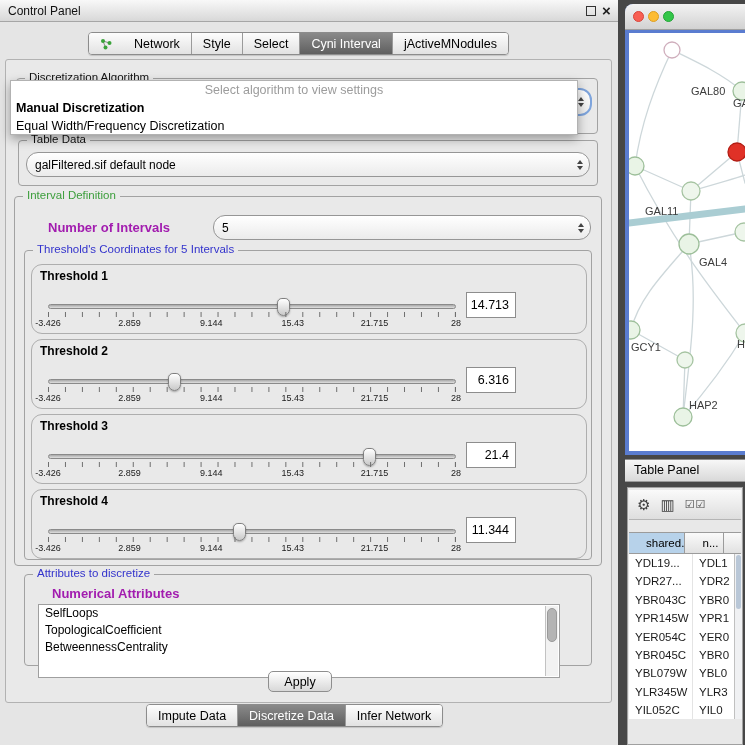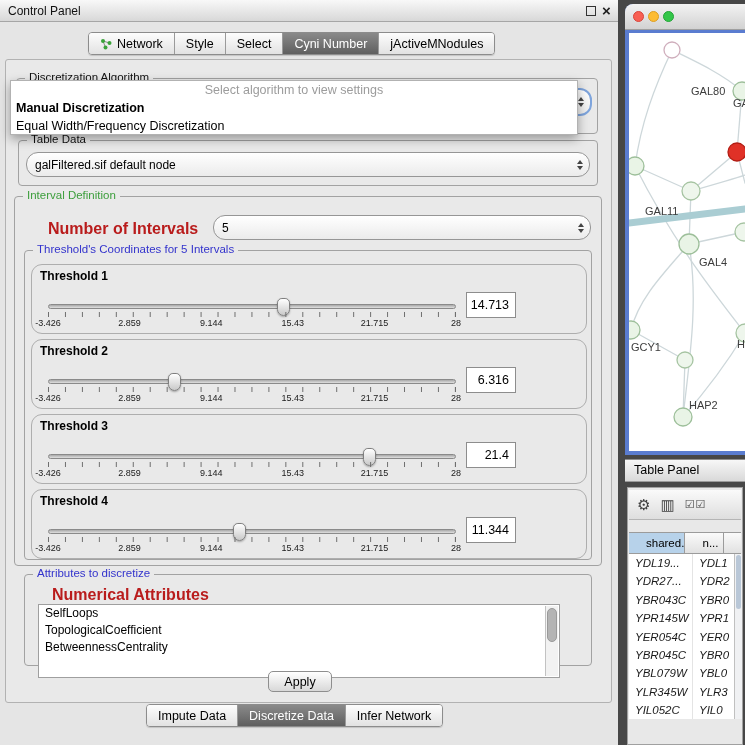--- a/index.html
+++ b/index.html
@@ -10,21 +10,21 @@
   
   #control-panel{left:0;top:0;width:618px;height:745px;background:#e5e5e5;}
   #cp-titlebar{left:0;top:0;width:618px;height:22px;background:linear-gradient(#f8f8f8,#d8d8d8);border-bottom:1px solid #a6a6a6;}
   #cp-title{left:8px;top:0;height:22px;line-height:22px;font-size:12px;color:#111;}
   #float-icon{left:586px;top:6px;width:10px;height:10px;border:1.5px solid #333;}
   #close-icon{left:602px;top:0;height:22px;line-height:22px;font-size:15px;font-weight:bold;color:#222;}
 
   #cp-content{left:5px;top:59px;width:607px;height:644px;background:#e9e9e9;border:1px solid #b2b2b2;border-radius:3px;}
 
   .tab-group{position:absolute;display:flex;height:23px;border:1px solid #8c8c8c;border-radius:4px;overflow:hidden;box-shadow:0 1px 1px rgba(0,0,0,.15);}
-  .tab{display:flex;align-items:center;gap:5px;padding:8px 11px;font-size:12.5px;color:#000;background:linear-gradient(#fdfdfd,#e2e2e2);border-right:1px solid #9a9a9a;white-space:nowrap;}
+  .tab{display:flex;align-items:center;gap:22px;padding:8px 11px;font-size:12.5px;color:#000;background:linear-gradient(#fdfdfd,#e2e2e2);border-right:1px solid #9a9a9a;white-space:nowrap;}
   .tab:last-child{border-right:0;text-align:center;}
   .tab.selected{background:linear-gradient(#8a8a8a,#5f5f5f);color:#fff;}
 
   .groupbox{position:absolute;border:1px solid #a2a2a2;border-radius:4px;}
   .gtitle{position:absolute;top:-8px;left:8px;background:#e9e9e9;padding:0 4px;font-size:11.5px;color:#111;white-space:nowrap;}
   .gtitle.green{color:#3c9e3c;}
   .gtitle.blue{color:#3333cc;}
 
   .combo{position:absolute;background:linear-gradient(#ffffff,#ebebeb);border:1px solid #969696;border-radius:12px;}
   .combo.focused{border:2px solid #7ea4dc;}
@@ -40,21 +40,21 @@
 
   .th-panel{position:absolute;left:6px;width:556px;height:70px;border:1px solid #aeaeae;border-radius:11px;}
   .th-label{position:absolute;left:8px;top:4px;font-size:12px;font-weight:bold;color:#000;}
   .slider-track{position:absolute;left:16px;top:39px;width:408px;height:5px;background:linear-gradient(#a8a8a8,#e0e0e0);border:1px solid #8a8a8a;border-radius:3px;}
   .slider-thumb{position:absolute;top:-7px;width:13px;height:18px;margin-left:-6.5px;background:linear-gradient(#ffffff,#c9c9c9);border:1px solid #7f7f7f;border-radius:6px 6px 8px 8px;box-shadow:0 1px 2px rgba(0,0,0,.3);}
   .ticks{position:absolute;left:16px;top:47px;width:408px;height:5px;border-right:1px solid #6e6e6e;background-image:linear-gradient(to right,#6e6e6e 1px,transparent 1px);background-size:calc(100%/24) 100%;}
   .tick-labels{position:absolute;left:16px;top:53px;width:408px;height:11px;font-size:9px;color:#1a1a1a;}
   .tick-labels span{position:absolute;transform:translateX(-50%);white-space:nowrap;}
   .value-box{position:absolute;left:434px;top:27px;width:50px;height:26px;background:#fff;border:1px solid #8d8d8d;font-size:12.5px;color:#000;display:flex;align-items:center;justify-content:flex-end;padding-right:6px;text-align:right;}
 
-  .bold-label{position:absolute;font-size:16px;font-weight:bold;color:#b91c1c;padding-left:16px;}
+  .bold-label{position:absolute;font-size:13px;font-weight:bold;color:#a21caf;padding-left:16px;}
   .listbox{position:absolute;background:#fff;border:1px solid #9f9f9f;overflow:hidden;}
   .list-item{font-size:12px;color:#000;padding:1px 0 1px 6px;line-height:15px;white-space:nowrap;}
   .vscroll{position:absolute;top:1px;bottom:1px;right:1px;width:13px;background:#f2f2f2;border-left:1px solid #c2c2c2;}
   .vthumb{position:absolute;left:1px;right:1px;top:2px;height:34px;background:#b4b4b4;border:1px solid #9a9a9a;border-radius:5px;}
 
   .push-btn{position:absolute;background:linear-gradient(#ffffff,#d8d8d8);border:1px solid #8e8e8e;border-radius:5px;font-size:12.5px;color:#000;display:flex;align-items:center;justify-content:center;}
 
   
   #net-window{left:625px;top:4px;width:120px;height:451px;background:#5a7cd0;border-top-left-radius:8px;}
   #net-titlebar{left:625px;top:4px;width:120px;height:26px;background:linear-gradient(#f3f3f3,#d2d2d2);border-bottom:1px solid #9f9f9f;border-top-left-radius:8px;}
@@ -69,21 +69,21 @@
   #table-window{left:627px;top:487px;width:116px;height:258px;background:#e8e8e8;border:1px solid #a0a0a0;}
   #table-toolbar{left:629px;top:490px;width:112px;height:30px;background:linear-gradient(#fafafa,#dedede);border-bottom:1px solid #b5b5b5;display:flex;align-items:center;gap:10px;padding-left:8px;}
   .tb-glyph{font-size:15px;color:#3f3f3f;line-height:1;}
   .tb-glyph.small{font-size:11px;letter-spacing:-1px;}
   #table-header-row{left:629px;top:532px;width:112px;height:22px;display:flex;}
   .hcell{height:22px;font-size:11.5px;color:#000;line-height:21px;padding-left:17px;border-right:1px solid #9b9b9b;border-top:1px solid #9b9b9b;border-bottom:1px solid #9b9b9b;overflow:hidden;white-space:nowrap;}
   .hcell.selected{width:63px;background:#b7d2ea;}
   .hcell.plain{width:42px;background:linear-gradient(#fafafa,#e1e1e1);}
   .hcell.corner{flex:1;background:linear-gradient(#fafafa,#e1e1e1);border-right:0;}
   #table-rows{left:629px;top:554px;width:105px;height:165px;background:#fff;overflow:hidden;}
-  .trow{display:flex;height:18.4px;font-style:italic;}
+  .trow{display:flex;height:18.4px;}
   .tcell{font-size:11.5px;color:#1a1a1a;line-height:18px;white-space:nowrap;overflow:hidden;}
   .tcell.c0{width:63px;padding-left:6px;}
   .tcell.c1{flex:1;padding-left:6px;border-left:1px solid #e4e4e4;}
   #table-vscroll{left:734px;top:554px;width:8px;height:165px;background:#f0f1f3;border-left:1px solid #c0c0c0;}
   #table-vthumb{position:absolute;left:1px;width:5px;top:1px;height:54px;background:#b9c7d7;border-radius:3px;}
 </style>
 </head>
 <body>
 
 <div class="abs" id="control-panel">
@@ -107,21 +107,21 @@
       </svg>
       <span>Network</span>
     </div>
     <div class="tab">
         <span>Style</span>
       </div>
     <div class="tab">
         <span>Select</span>
       </div>
     <div class="tab selected">
-        <span>Cyni Number</span>
+        <span>Cyni Interval</span>
       </div>
     <div class="tab">
         <span>jActiveMNodules</span>
       </div>
   </div>
 
   <div class="groupbox" style="left:16px;top:78px;width:582px;height:56px;">
     <span class="gtitle">Discretization Algorithm</span>
   </div>
   <div class="combo focused" style="left:24px;top:88px;width:568px;height:28px;z-index:5;">

